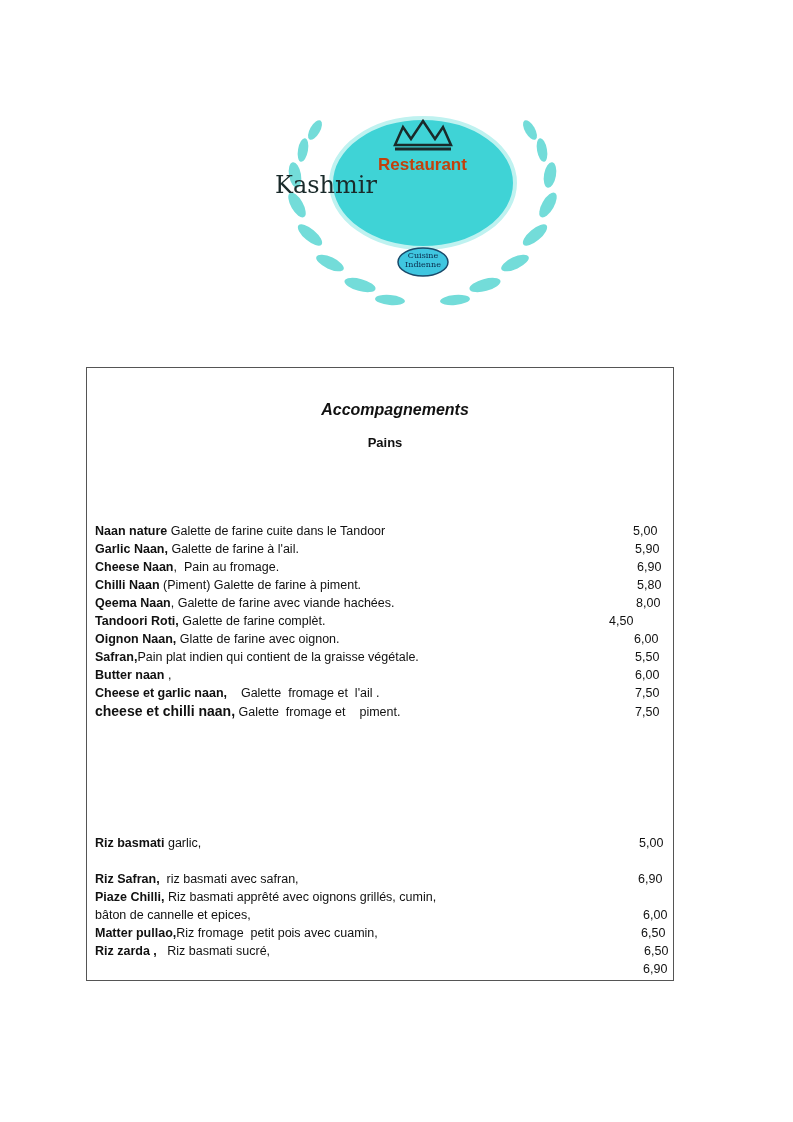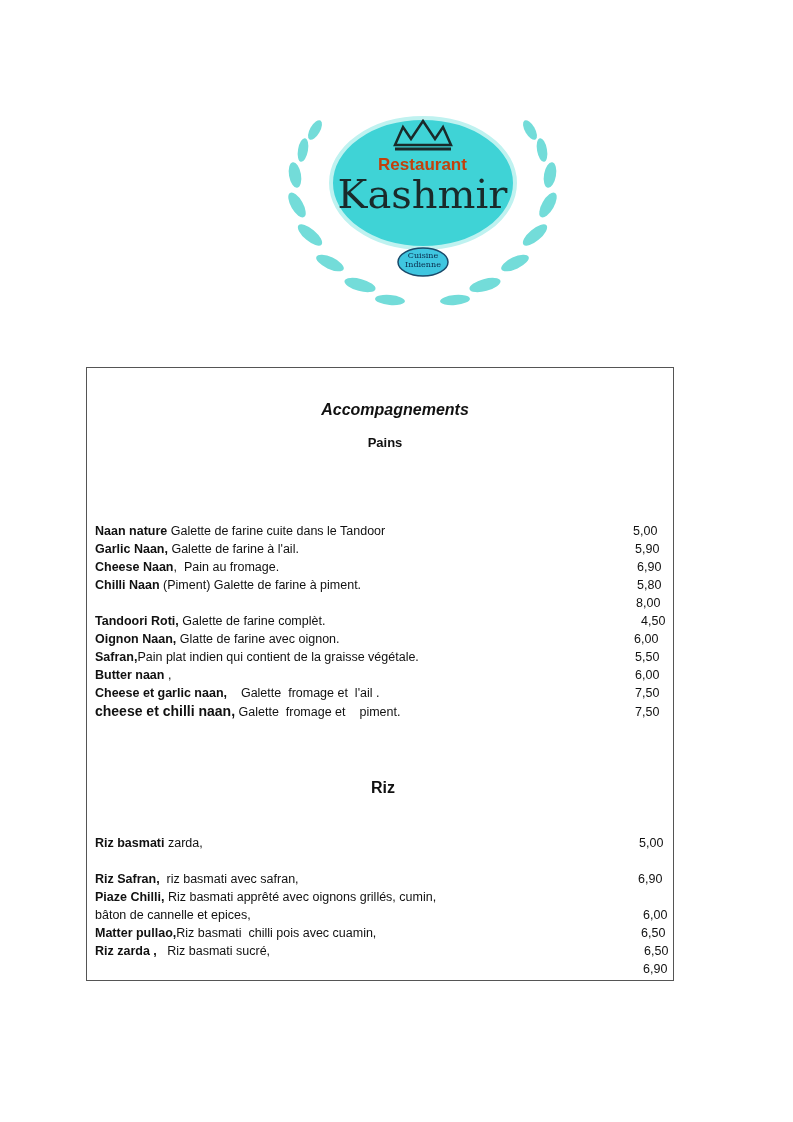--- a/index.html
+++ b/index.html
@@ -40,21 +40,21 @@
       <ellipse cx="240" cy="158" rx="6" ry="15" transform="rotate(65 240 158)"></ellipse>
       <ellipse cx="210" cy="180" rx="6" ry="16" transform="rotate(75 210 180)"></ellipse>
       <ellipse cx="180" cy="195" rx="5" ry="15" transform="rotate(85 180 195)"></ellipse>
     </g>
     <ellipse cx="148" cy="78" rx="92" ry="65" fill="#3fd3d6" stroke="#bff2f0" stroke-width="4"></ellipse>
     <path d="M120 40 L128 22 L136 34 L148 16 L160 34 L168 22 L176 40 Z" fill="none" stroke="#1a2a2a" stroke-width="2.5"></path>
     <line x1="120" y1="44" x2="176" y2="44" stroke="#1a2a2a" stroke-width="3"></line>
     <ellipse cx="148" cy="157" rx="25" ry="14" fill="#3fc6e0" stroke="#1a4a6a" stroke-width="1.5"></ellipse>
   </svg>
   <div style="position:absolute;left:0;top:50px;width:295px;text-align:center;font-weight:bold;font-size:17px;color:#c2410c;">Restaurant</div>
-  <div style="position:absolute;left:0;top:66px;width:295px;text-align:center;font-family:'DejaVu Serif',serif;font-size:40px;color:#1a2a2a;">Kashmir</div>
+  <div style="position:absolute;left:0;top:66px;width:295px;font-family:'DejaVu Serif',serif;font-size:24px;color:#1a2a2a;">Kashmir</div>
   <div style="position:absolute;left:118px;top:146px;width:60px;text-align:center;font-family:'DejaVu Serif',serif;font-size:8px;color:#0a2a4a;line-height:9px;">
     <div>Cuisine</div>
     <div>Indienne</div>
   </div>
 </div>
 
 <div class="frame">
   <div class="h-title">Accompagnements</div>
   <div class="h-sub">Pains</div>
 
@@ -63,52 +63,52 @@
 
   <div class="row" style="top:173px"><b>Garlic Naan,</b><span> Galette de farine à l'ail.</span></div>
   <div class="price" style="top:173px;left:548px">5,90</div>
 
   <div class="row" style="top:191px"><b>Cheese Naan</b><span>,  Pain au fromage.</span></div>
   <div class="price" style="top:191px;left:550px">6,90</div>
 
   <div class="row" style="top:209px"><b>Chilli Naan</b><span> (Piment) Galette de farine à piment.</span></div>
   <div class="price" style="top:209px;left:550px">5,80</div>
 
+  <div class="row" style="top:227px"><b>Qeema Naan</b><span>, Galette de farine avec viande hachées.</span></div>
   <div class="price" style="top:227px;left:549px">8,00</div>
 
   <div class="row" style="top:245px"><b>Tandoori Roti,</b><span> Galette de farine complèt.</span></div>
-  <div class="price" style="top:245px;left:554px">4,50</div>
+  <div class="price" style="top:245px;left:522px">4,50</div>
 
   <div class="row" style="top:263px"><b>Oignon Naan,</b><span> Glatte de farine avec oignon.</span></div>
   <div class="price" style="top:263px;left:547px">6,00</div>
 
   <div class="row" style="top:281px"><b>Safran,</b><span>Pain plat indien qui contient de la graisse végétale.</span></div>
   <div class="price" style="top:281px;left:548px">5,50</div>
 
   <div class="row" style="top:299px"><b>Butter naan</b><span> ,</span></div>
   <div class="price" style="top:299px;left:548px">6,00</div>
 
   <div class="row" style="top:317px"><b>Cheese et garlic naan,</b><span>    Galette  fromage et  l'ail .</span></div>
   <div class="price" style="top:317px;left:548px">7,50</div>
 
   <div class="row" style="top:335px"><b style="font-size:14px">cheese et chilli naan,</b><span> Galette  fromage et    piment.</span></div>
   <div class="price" style="top:336px;left:548px">7,50</div>
 
-  <div class="h-riz">Riz</div>
 
-  <div class="row" style="top:467px"><b>Riz basmati</b><span> zarda,</span></div>
+  <div class="row" style="top:467px"><b>Riz basmati</b><span> garlic,</span></div>
   <div class="price" style="top:467px;left:552px">5,00</div>
 
   <div class="row" style="top:503px"><b>Riz Safran,</b><span>  riz basmati avec safran,</span></div>
   <div class="price" style="top:503px;left:551px">6,90</div>
 
   <div class="row" style="top:521px"><b>Piaze Chilli,</b><span> Riz basmati apprêté avec oignons grillés, cumin,</span></div>
   <div class="row" style="top:539px">bâton de cannelle et epices,</div>
   <div class="price" style="top:539px;left:556px">6,00</div>
 
-  <div class="row" style="top:557px"><b>Matter pullao,</b><span>Riz basmati  chilli pois avec cuamin,</span></div>
+  <div class="row" style="top:557px"><b>Matter pullao,</b><span>Riz fromage  petit pois avec cuamin,</span></div>
   <div class="price" style="top:557px;left:554px">6,50</div>
 
   <div class="row" style="top:575px"><b>Riz zarda ,</b><span>   Riz basmati sucré,</span></div>
   <div class="price" style="top:575px;left:557px">6,50</div>
 
   <div class="price" style="top:593px;left:556px">6,90</div>
 </div>
 
 </body></html>

